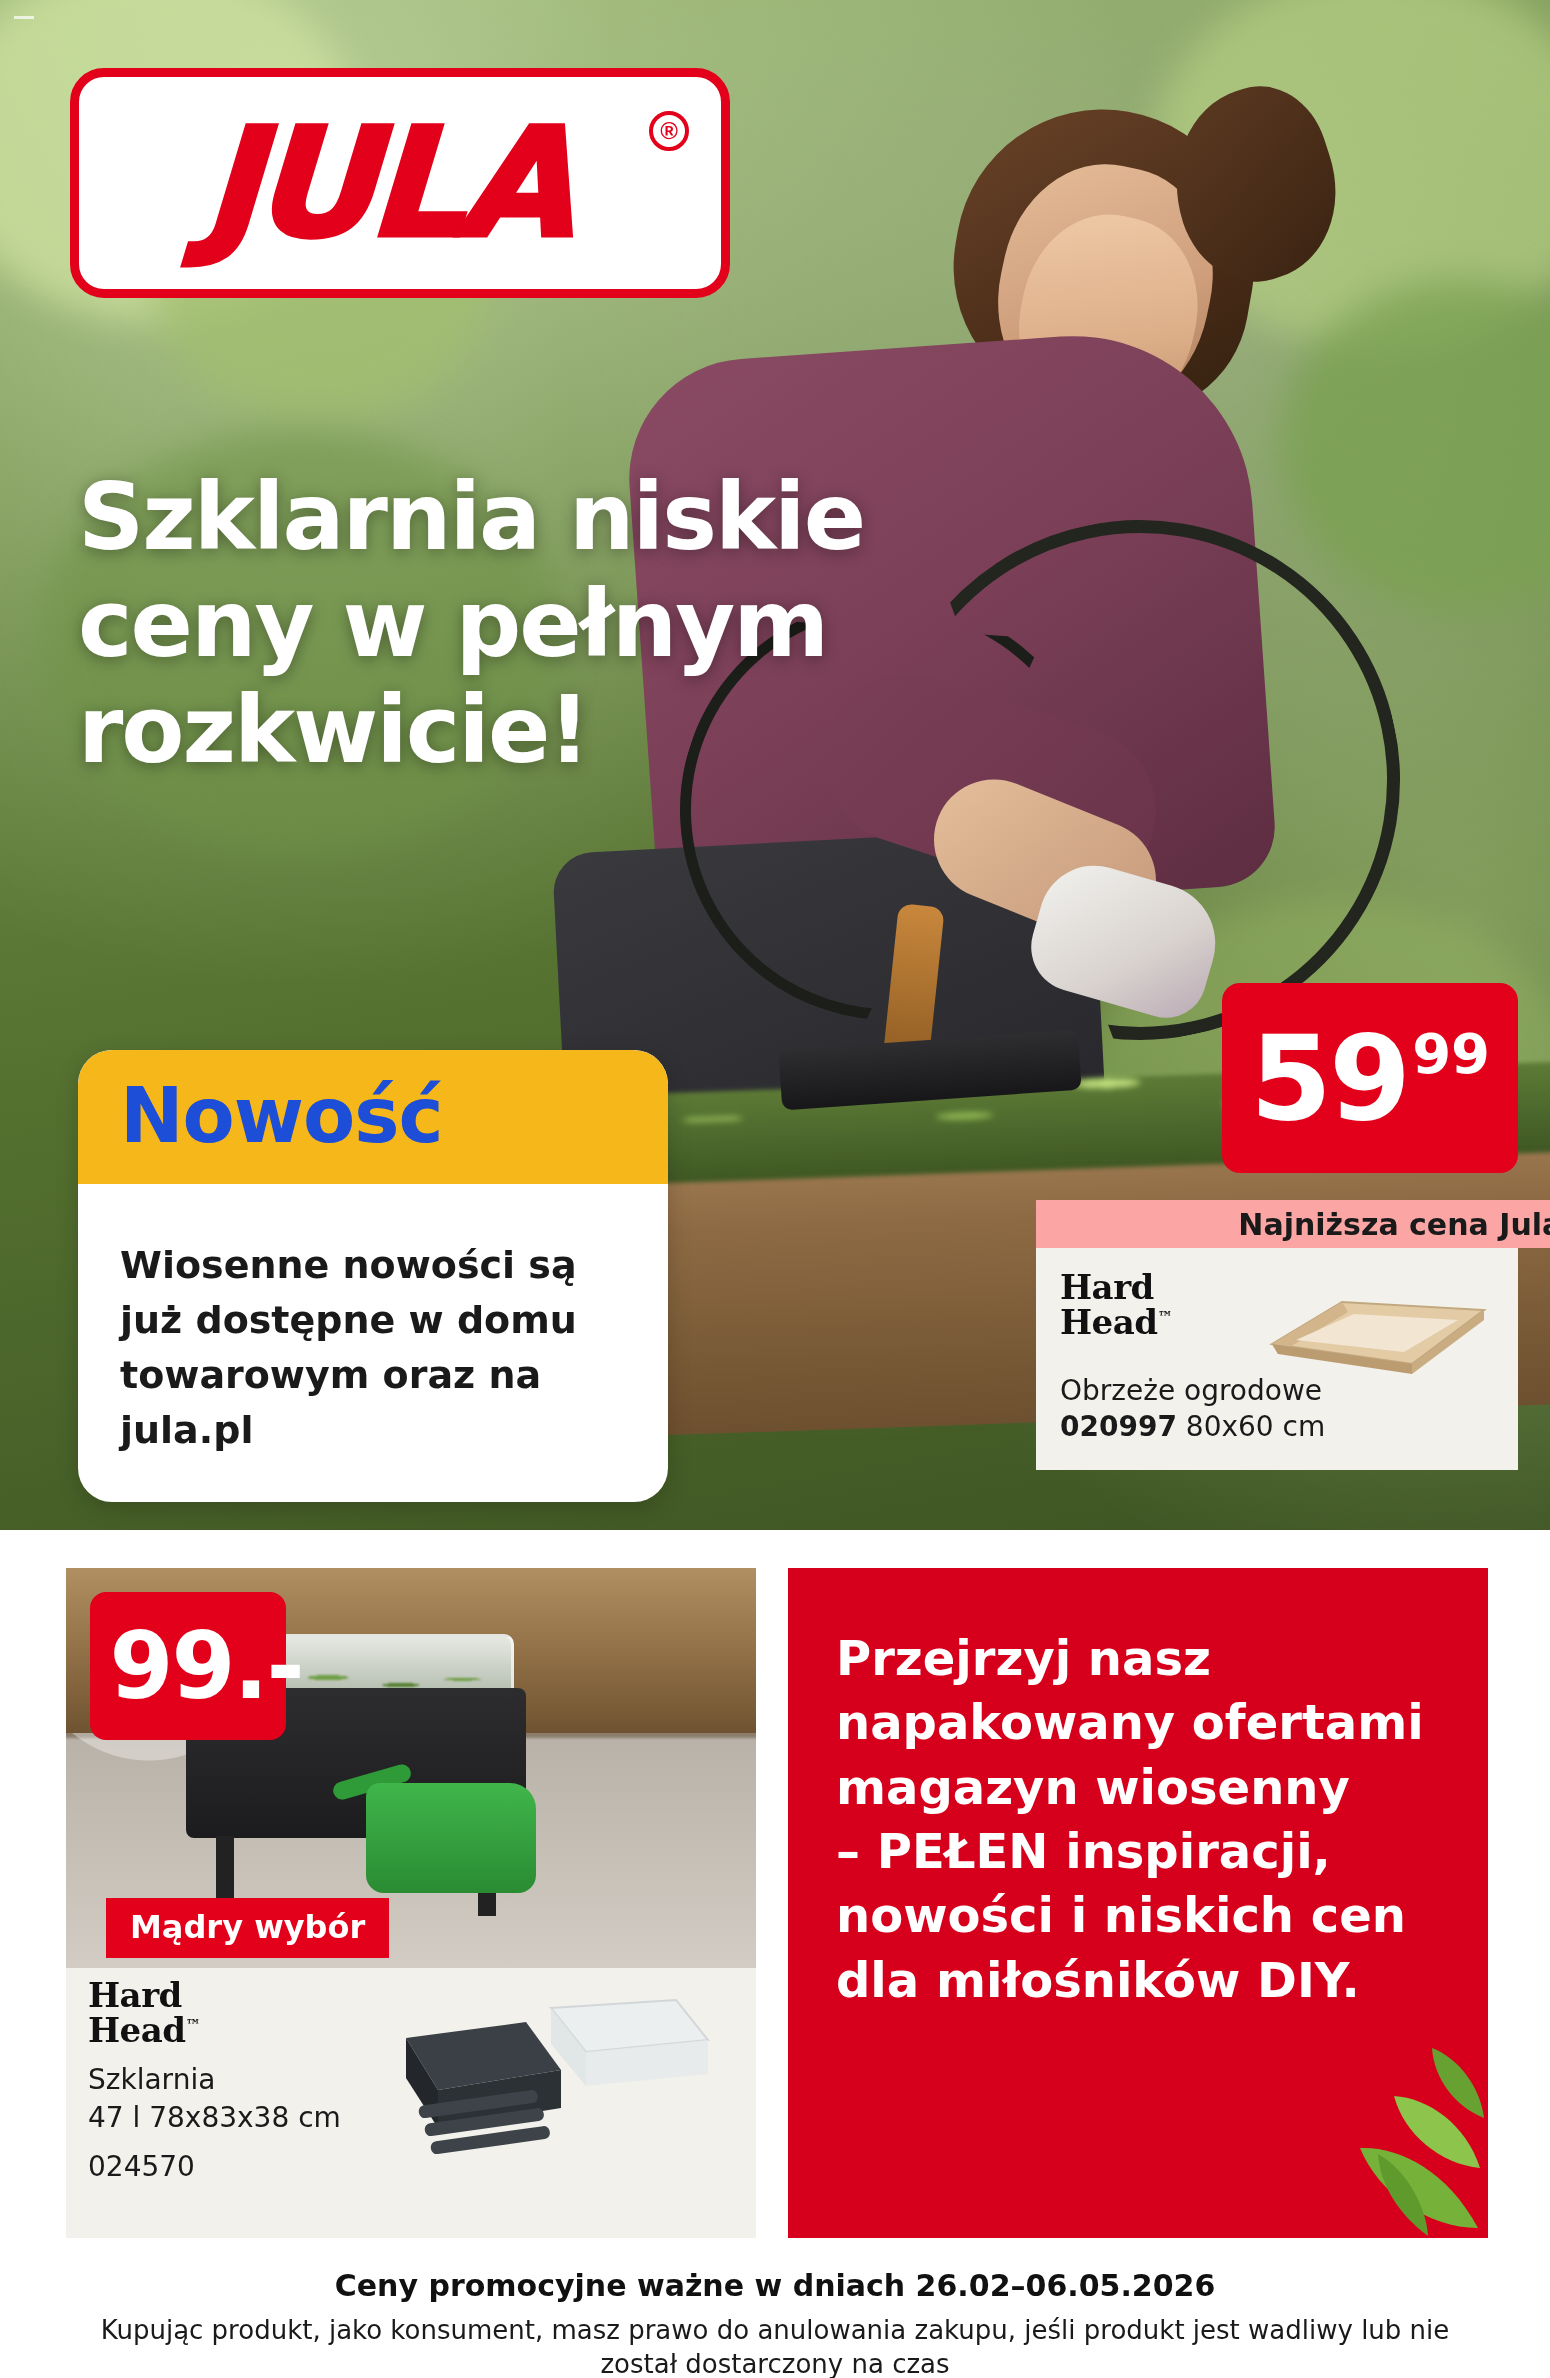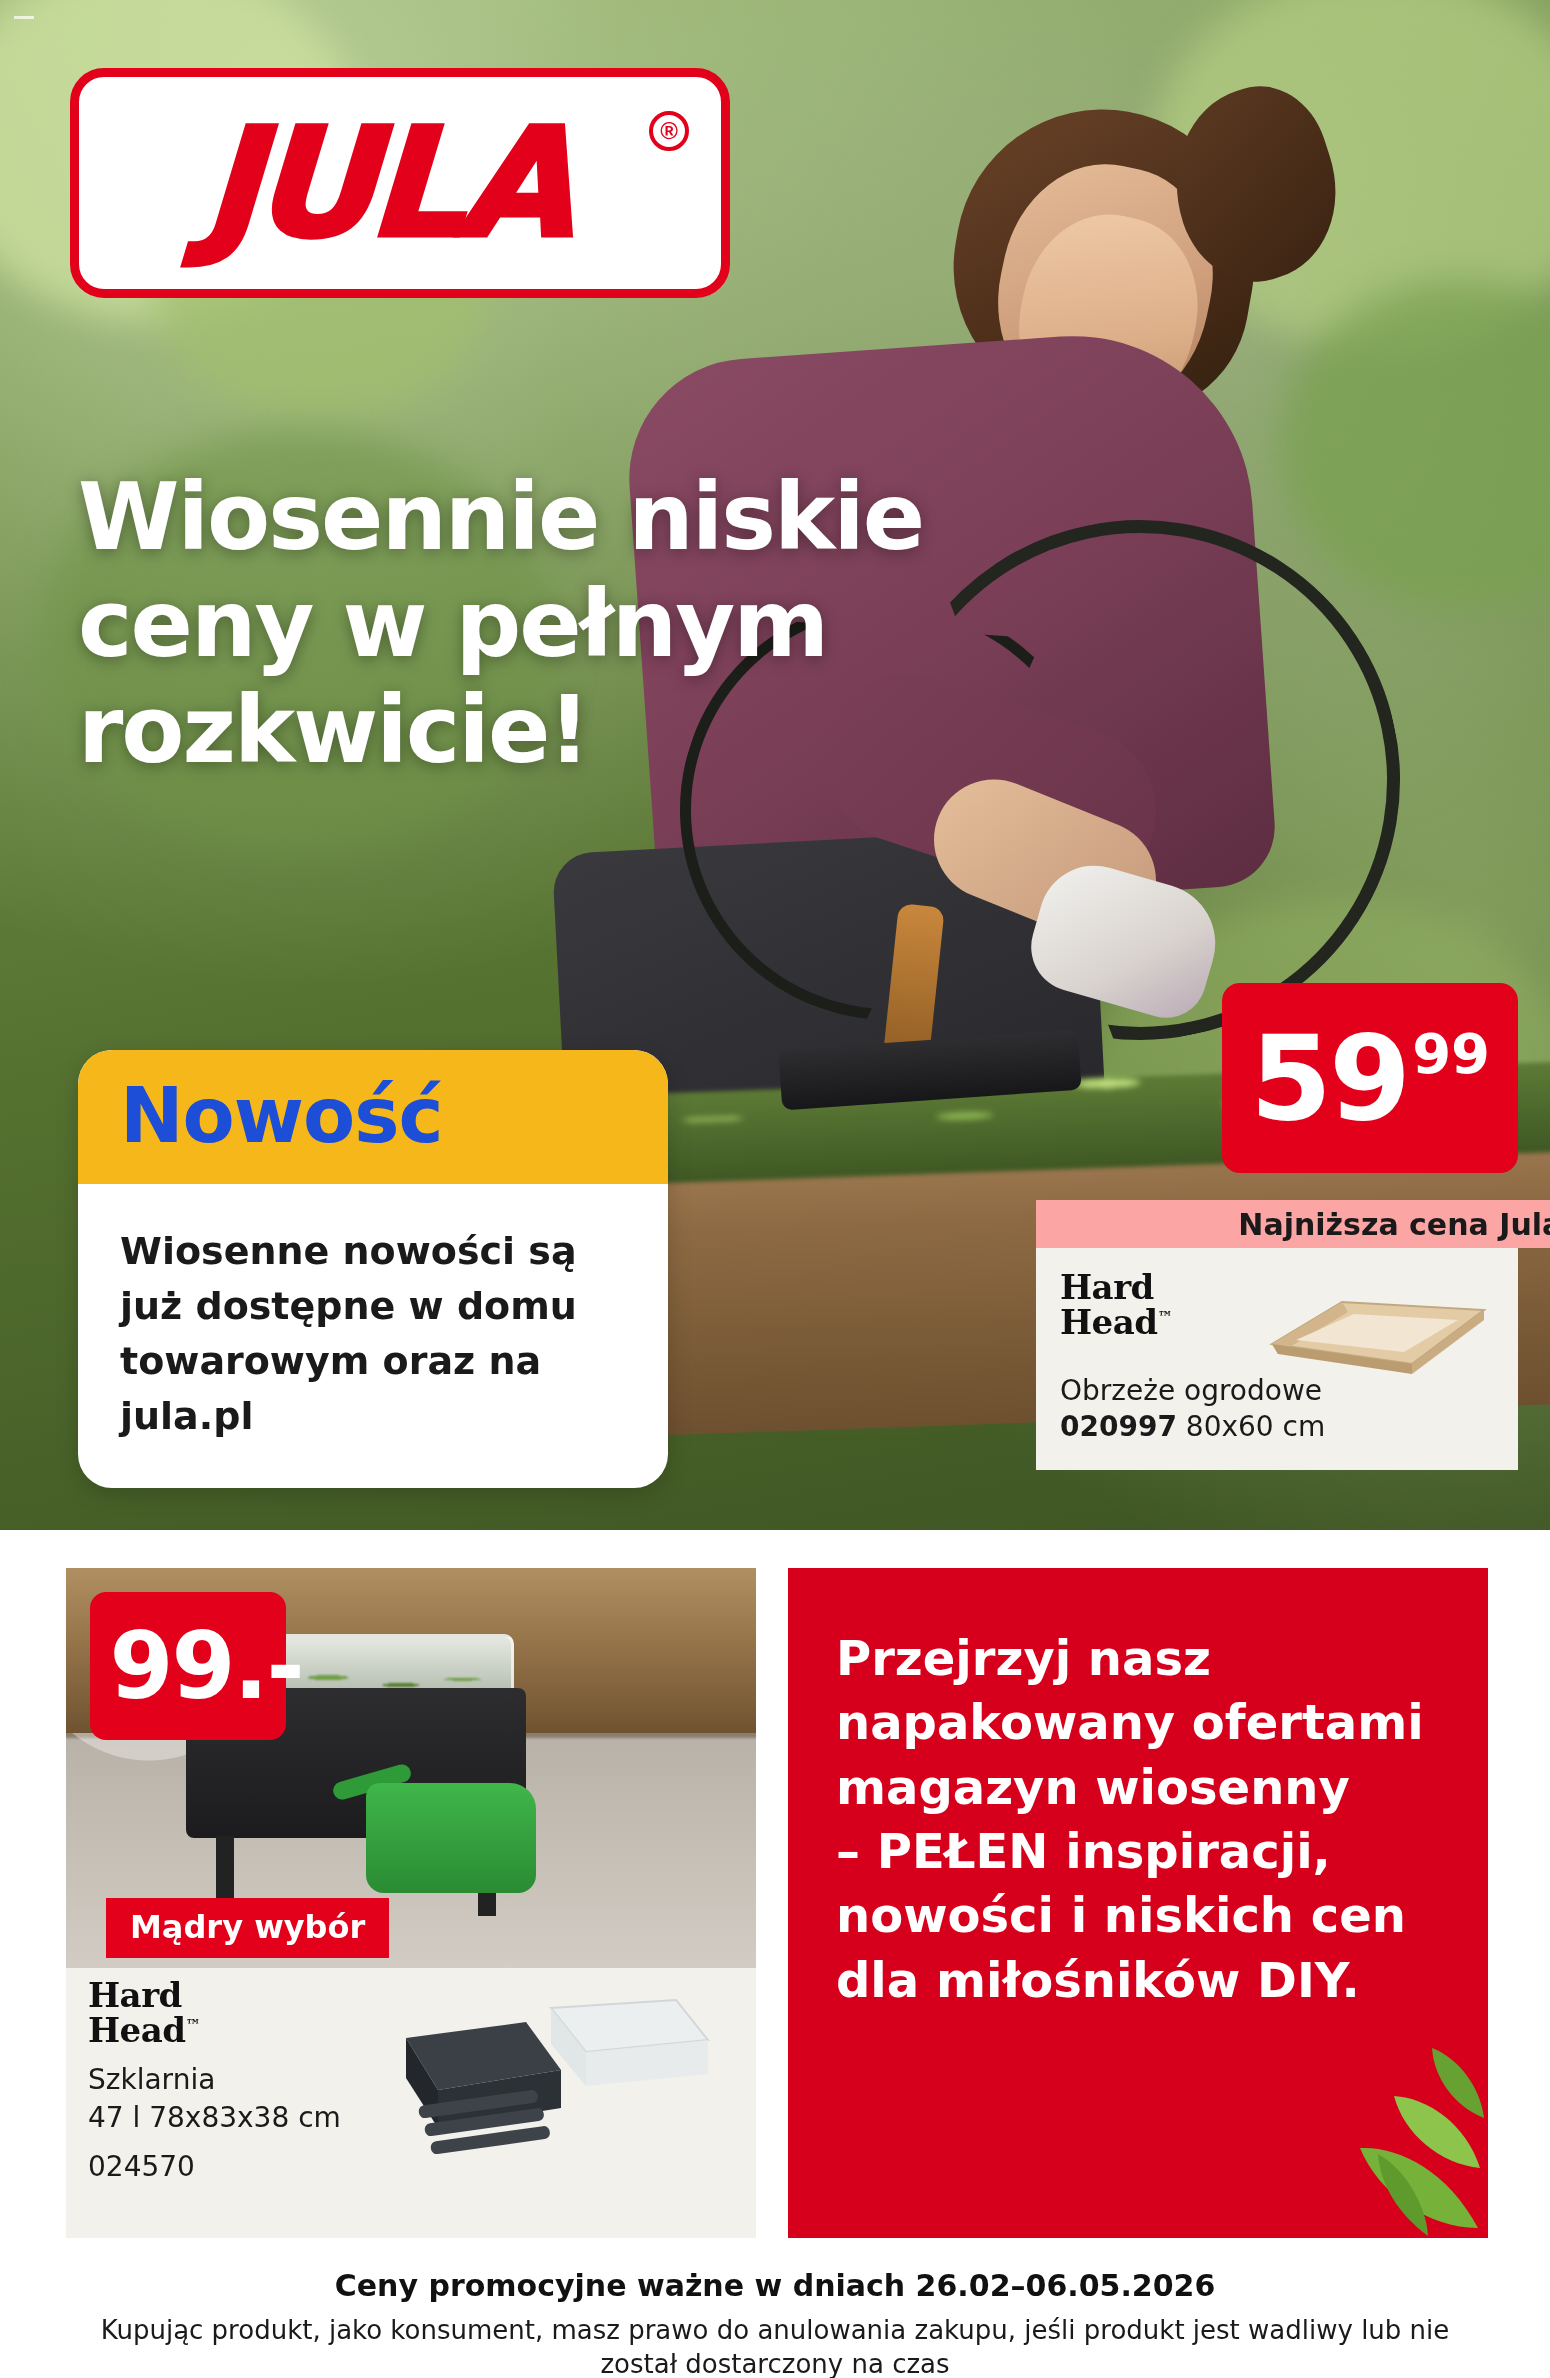--- a/index.html
+++ b/index.html
@@ -225,21 +225,21 @@
   }
   .novelty-head-text {
     font-family: "DejaVu Sans", sans-serif;
     font-weight: 900;
     font-size: 76px;
     color: #1d4ed8;
     line-height: 1;
     letter-spacing: -1px;
   }
   .novelty-body {
-    padding: 40px 42px 44px;
+    padding: 54px 42px 44px;
     font-family: "DejaVu Sans", sans-serif;
     font-weight: 700;
     font-size: 38px;
     line-height: 1.45;
     color: #1a1a1a;
   }
 
   
   .price-tag {
     position: absolute;
@@ -490,21 +490,21 @@
       <div class="tool-body"></div>
     </div>
 
     <div class="logo">
       <span class="logo-word">JULA</span>
       <span class="logo-reg">®</span>
     </div>
     <div class="top-tick"></div>
 
     <div class="headline">
-      <div>Wiosennie niskie</div>
+      <div>Szklarnia niskie</div>
       <div>ceny w pełnym</div>
       <div>rozkwicie!</div>
     </div>
 
     <div class="novelty-card">
       <div class="novelty-head">
         <div class="novelty-head-text">Nowość</div>
       </div>
       <div class="novelty-body">
         <div>Wiosenne nowości są</div>

